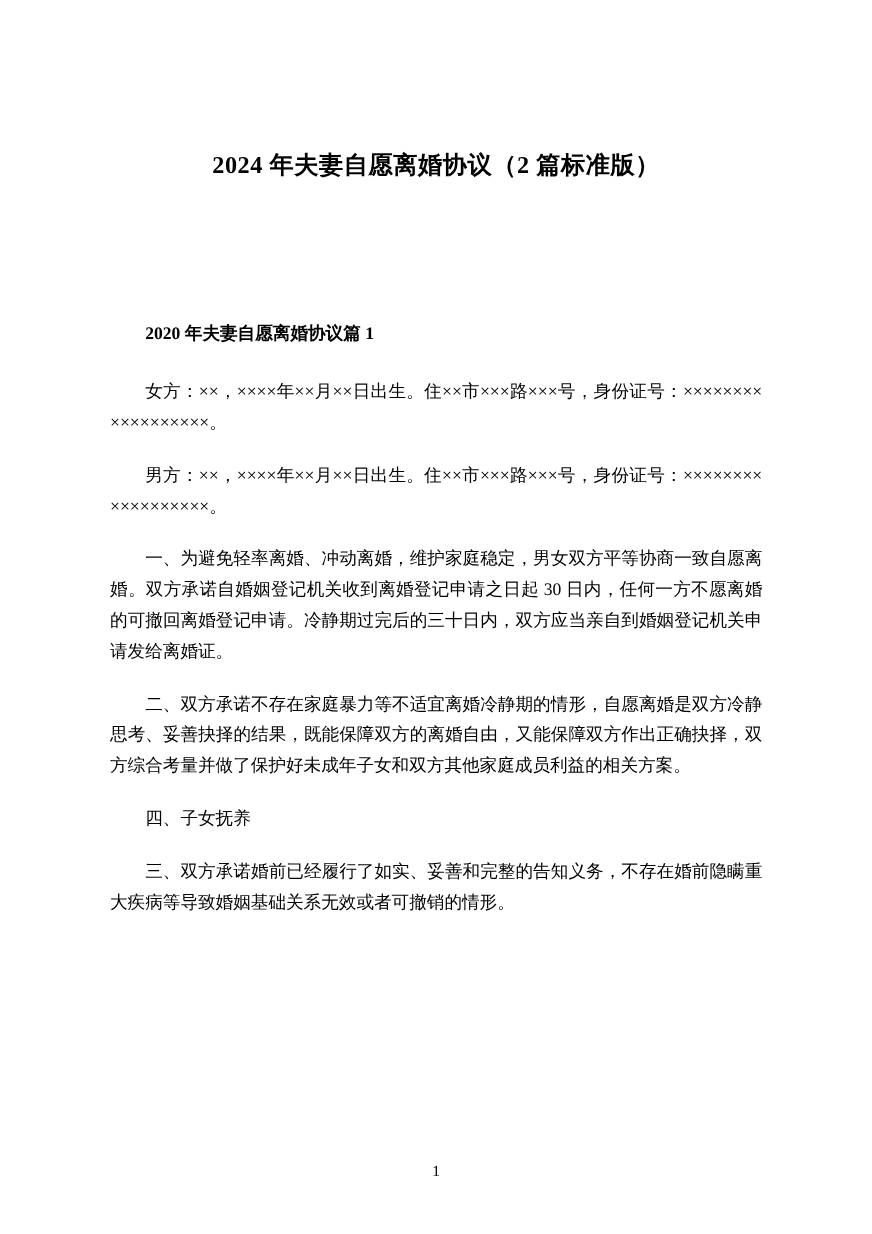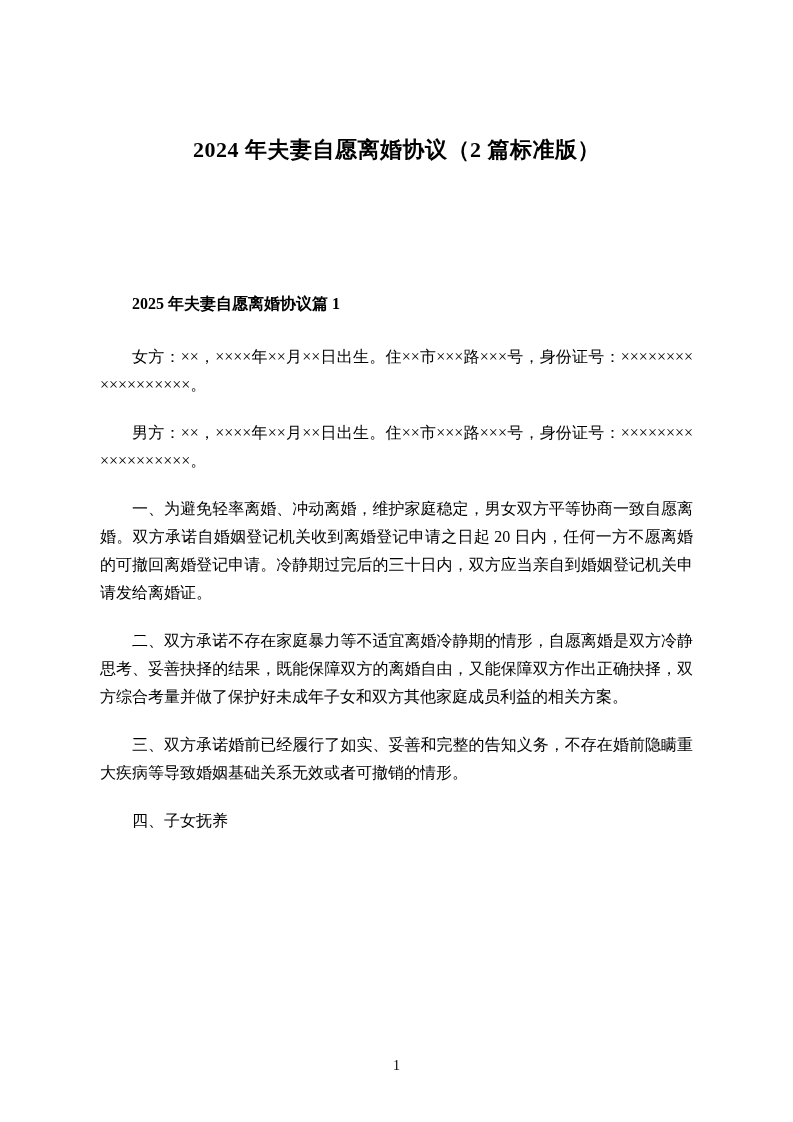--- a/index.html
+++ b/index.html
@@ -55,31 +55,31 @@
     color: #000000;
   }
 </style>
 </head>
 <body>
 
 <div class="page">
 
   <h1 class="doc-title">2024 年夫妻自愿离婚协议（2 篇标准版）</h1>
 
-  <h2 class="section-heading">2025 年夫妻自愿离婚协议篇 1</h2>
+  <h2 class="section-heading">2020 年夫妻自愿离婚协议篇 1</h2>
 
   <p class="para">女方：××，××××年××月××日出生。住××市×××路×××号，身份证号：××××××××××××××××××。</p>
 
   <p class="para">男方：××，××××年××月××日出生。住××市×××路×××号，身份证号：××××××××××××××××××。</p>
 
 
 
-  <p class="para">一、为避免轻率离婚、冲动离婚，维护家庭稳定，男女双方平等协商一致自愿离婚。双方承诺自婚姻登记机关收到离婚登记申请之日起 20 日内，任何一方不愿离婚的可撤回离婚登记申请。冷静期过完后的三十日内，双方应当亲自到婚姻登记机关申请发给离婚证。</p>
+  <p class="para">一、为避免轻率离婚、冲动离婚，维护家庭稳定，男女双方平等协商一致自愿离婚。双方承诺自婚姻登记机关收到离婚登记申请之日起 30 日内，任何一方不愿离婚的可撤回离婚登记申请。冷静期过完后的三十日内，双方应当亲自到婚姻登记机关申请发给离婚证。</p>
 
   <p class="para">二、双方承诺不存在家庭暴力等不适宜离婚冷静期的情形，自愿离婚是双方冷静思考、妥善抉择的结果，既能保障双方的离婚自由，又能保障双方作出正确抉择，双方综合考量并做了保护好未成年子女和双方其他家庭成员利益的相关方案。</p>
 
+  <p class="para">四、子女抚养</p>
+
   <p class="para">三、双方承诺婚前已经履行了如实、妥善和完整的告知义务，不存在婚前隐瞒重大疾病等导致婚姻基础关系无效或者可撤销的情形。</p>
-
-  <p class="para">四、子女抚养</p>
 
   <div class="page-number">1</div>
 
 </div>
 
 </body></html>

